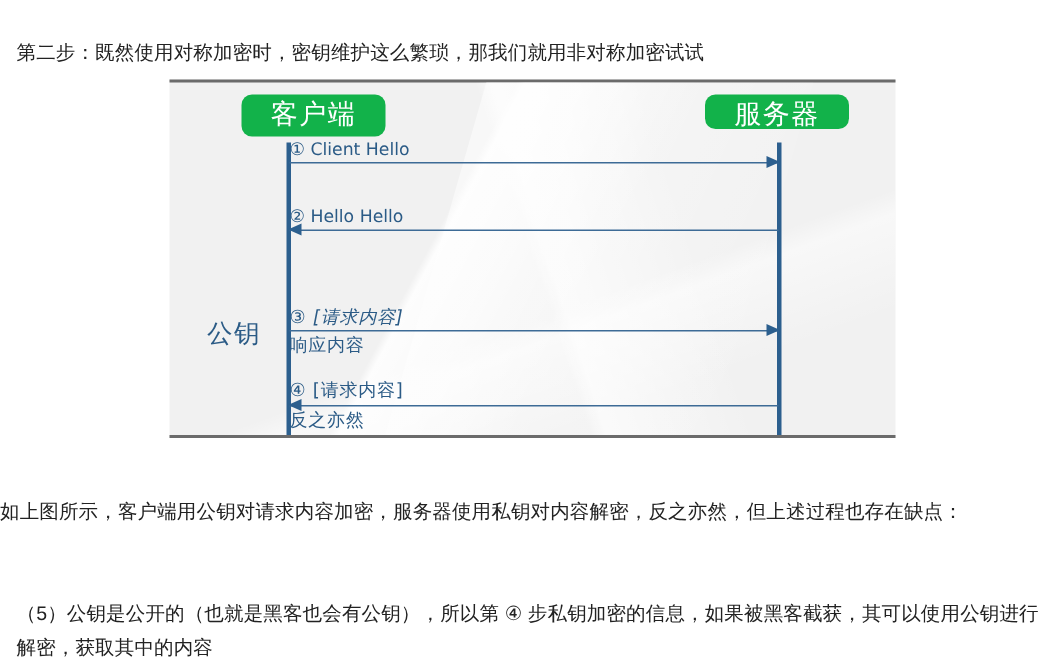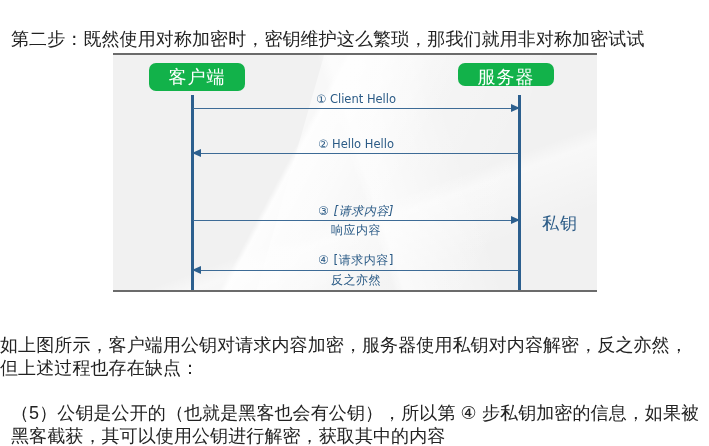--- a/index.html
+++ b/index.html
@@ -11,21 +11,21 @@
     width: 709px;
     height: 446px;
     position: relative;
     font-family: "Liberation Sans", "DejaVu Sans", sans-serif;
     color: #1a1a1a;
     overflow: hidden;
   }
 
   .para {
     position: absolute;
-    font-size: 18px;
+    font-size: 13px;
     line-height: 23px;
     color: #222222;
     letter-spacing: 0.1px;
   }
 
   #para-intro { left: 11px; top: 10px; width: 690px; }
   #para-explain { left: 0; top: 316px; width: 690px; }
   #para-point1 { left: 11px; top: 384px; width: 690px; }
 
   
@@ -62,20 +62,21 @@
   .node-box {
     position: absolute;
     background: #12b24a;
     border-radius: 7px;
     color: #ffffff;
     font-size: 18px;
     line-height: 28px;
     text-align: center;
     letter-spacing: 1px;
     font-family: "DejaVu Sans", "Liberation Sans", sans-serif;
+    margin-left: 12px;
   }
   #node-client { left: 36px; top: 8px; width: 96px; height: 28px; }
   #node-server { left: 345px; top: 8px; width: 96px; height: 23px; }
 
   .lifeline {
     position: absolute;
     width: 3px;
     top: 40px;
     height: 195px;
     background: #2c5f8e;
@@ -92,21 +93,20 @@
     letter-spacing: 1px;
   }
   #label-public-key { left: 11px; top: 157px; width: 64px; text-align: center; }
   #label-private-key { left: 415px; top: 157px; width: 64px; text-align: center; }
 
   
   .msg { position: absolute; left: 80px; width: 326px; }
   .msg-text {
     position: absolute;
     left: 0; right: 0;
-    text-align: center;
     color: #2b5b86;
     font-size: 11.5px;
     line-height: 15px;
     white-space: nowrap;
     font-family: "DejaVu Sans", "Liberation Sans", sans-serif;
   }
   .msg-text.cjk { font-size: 12px; letter-spacing: 0.5px; }
 
   .arrow-line {
     position: absolute;
@@ -146,22 +146,22 @@
   <div class="facet facet-a"></div>
   <div class="facet facet-b"></div>
 
   <div class="node-box" id="node-client">客户端</div>
 
   <div class="node-box" id="node-server">服务器</div>
 
   <div class="lifeline" id="lifeline-client"></div>
   <div class="lifeline" id="lifeline-server"></div>
 
+  <div class="key-label" id="label-public-key">公钥</div>
 
-  <div class="key-label" id="label-private-key">私钥</div>
 
   <div class="msg" id="msg-1">
     <div class="msg-text">① Client Hello</div>
     <div class="arrow-line">
       <span class="arrow-head right"></span>
     </div>
   </div>
 
   <div class="msg" id="msg-2">
     <div class="msg-text">② Hello Hello</div>

